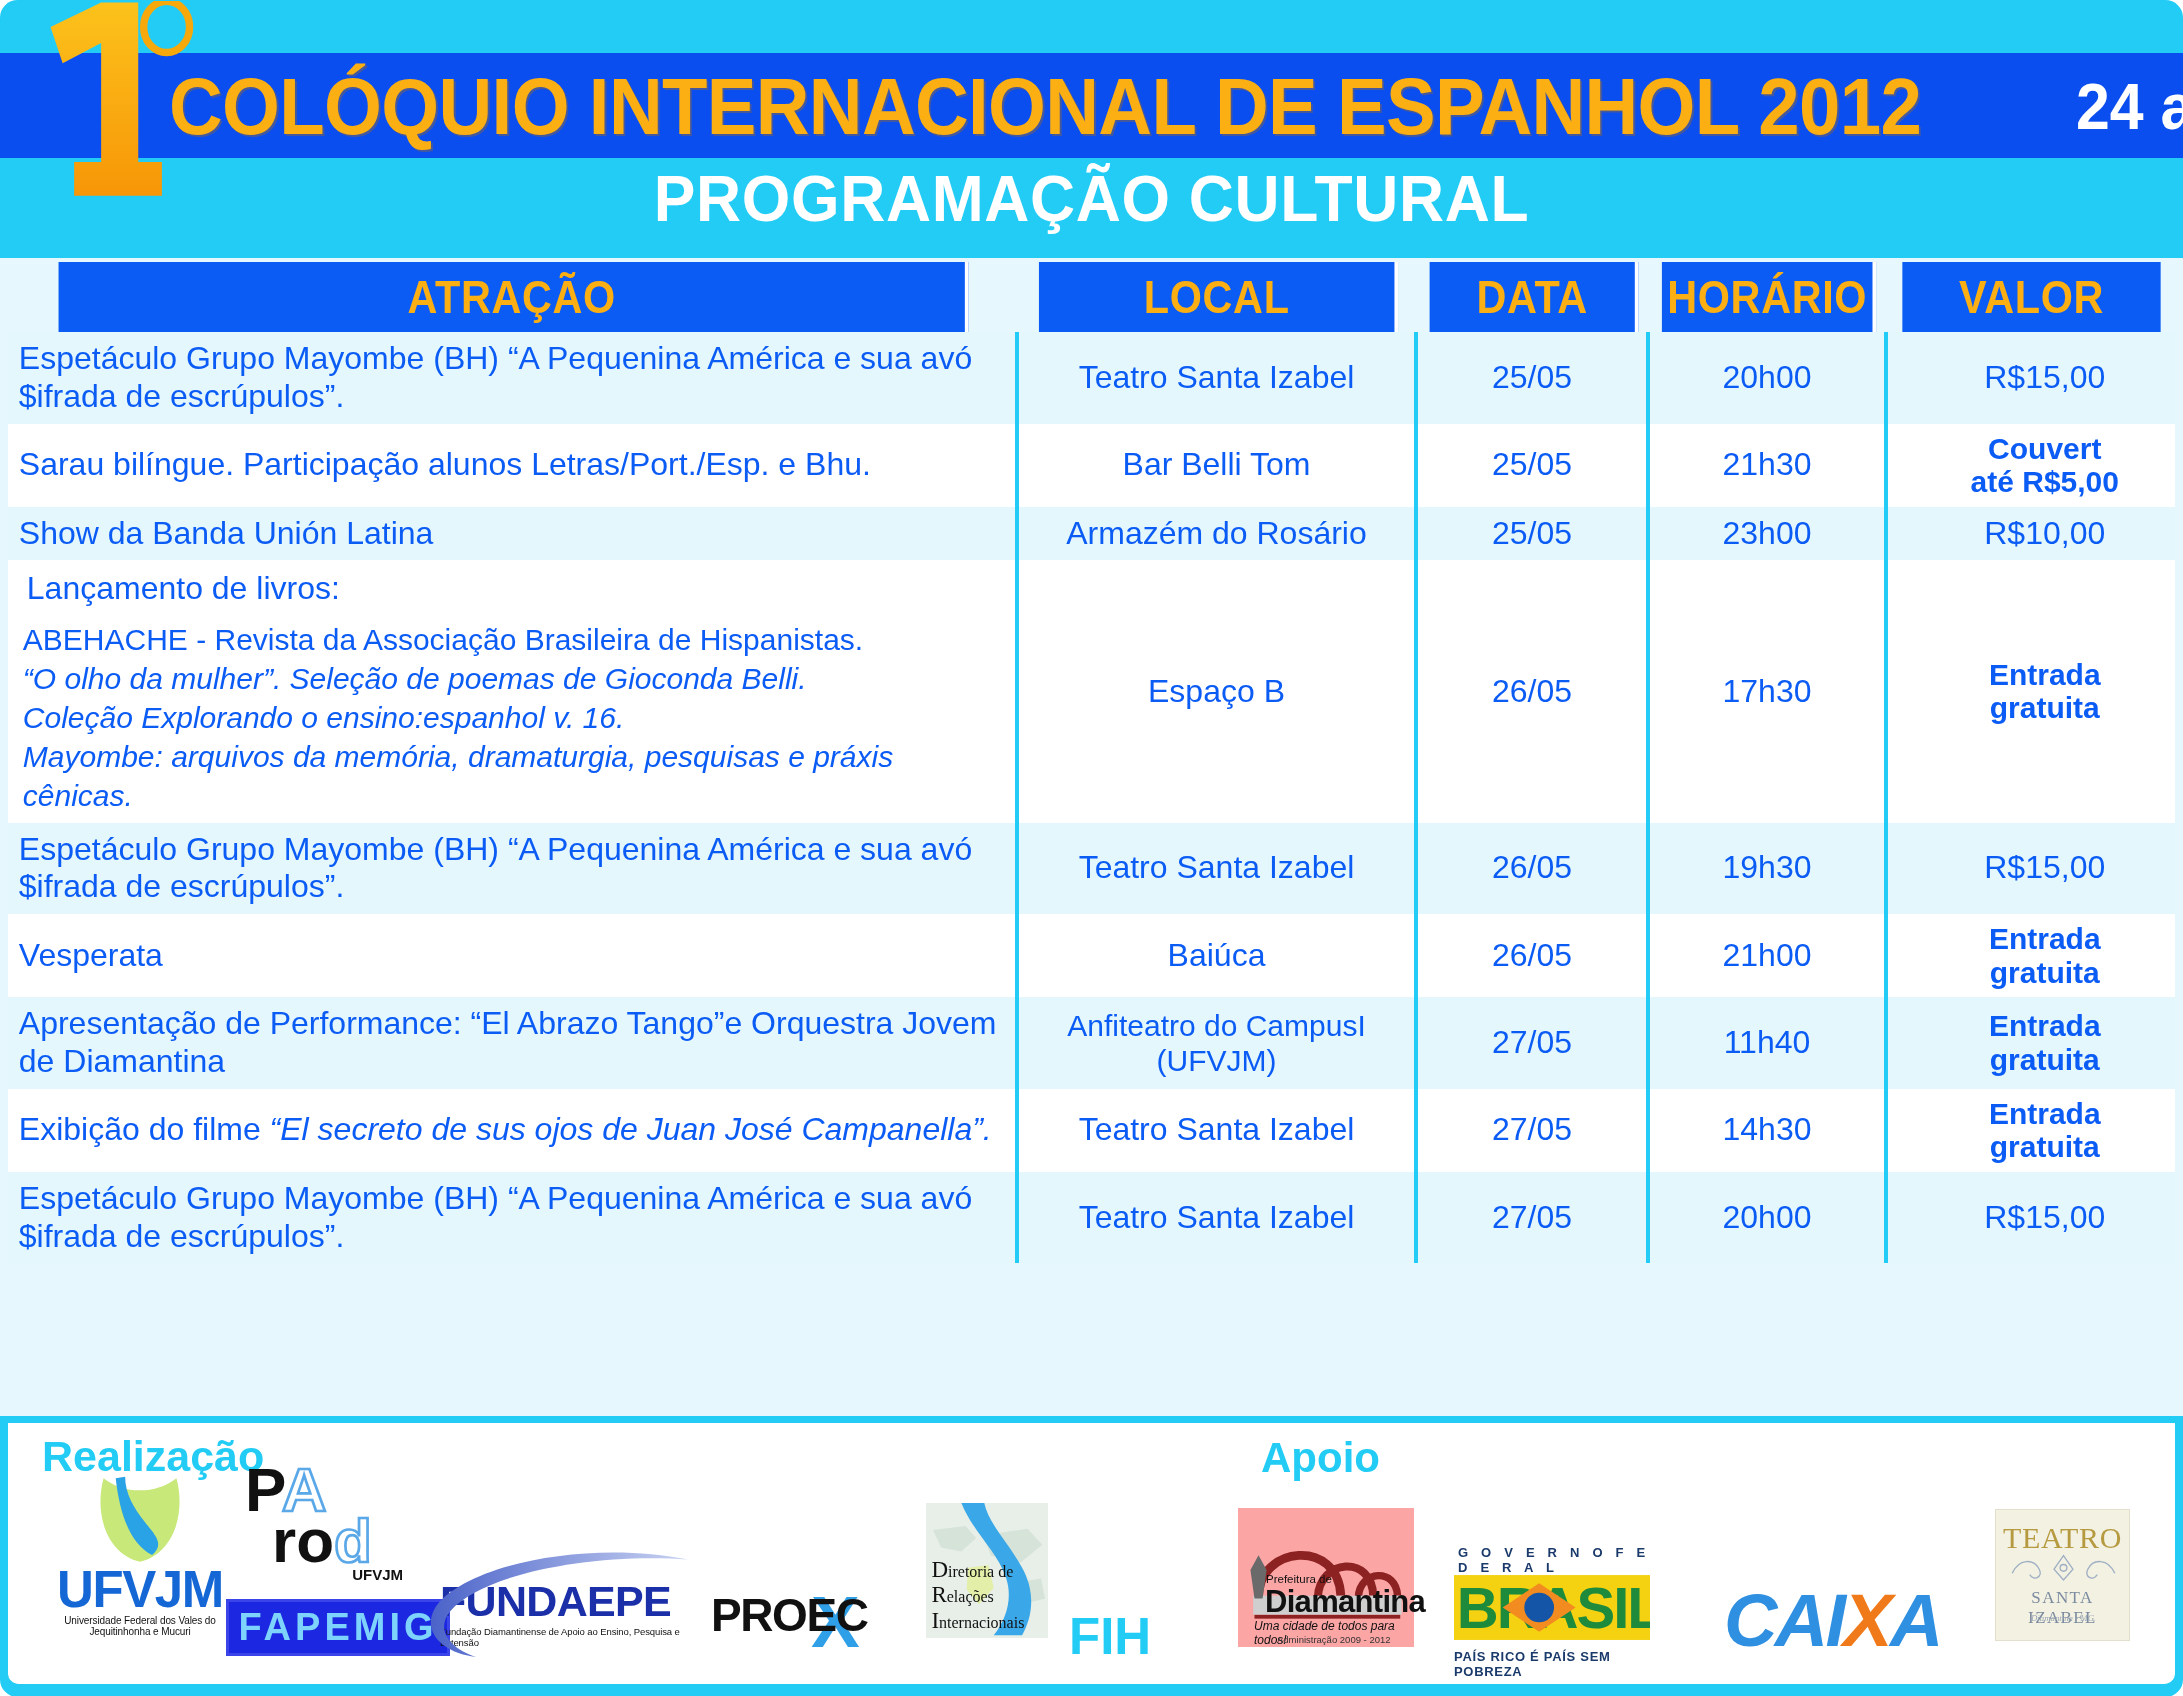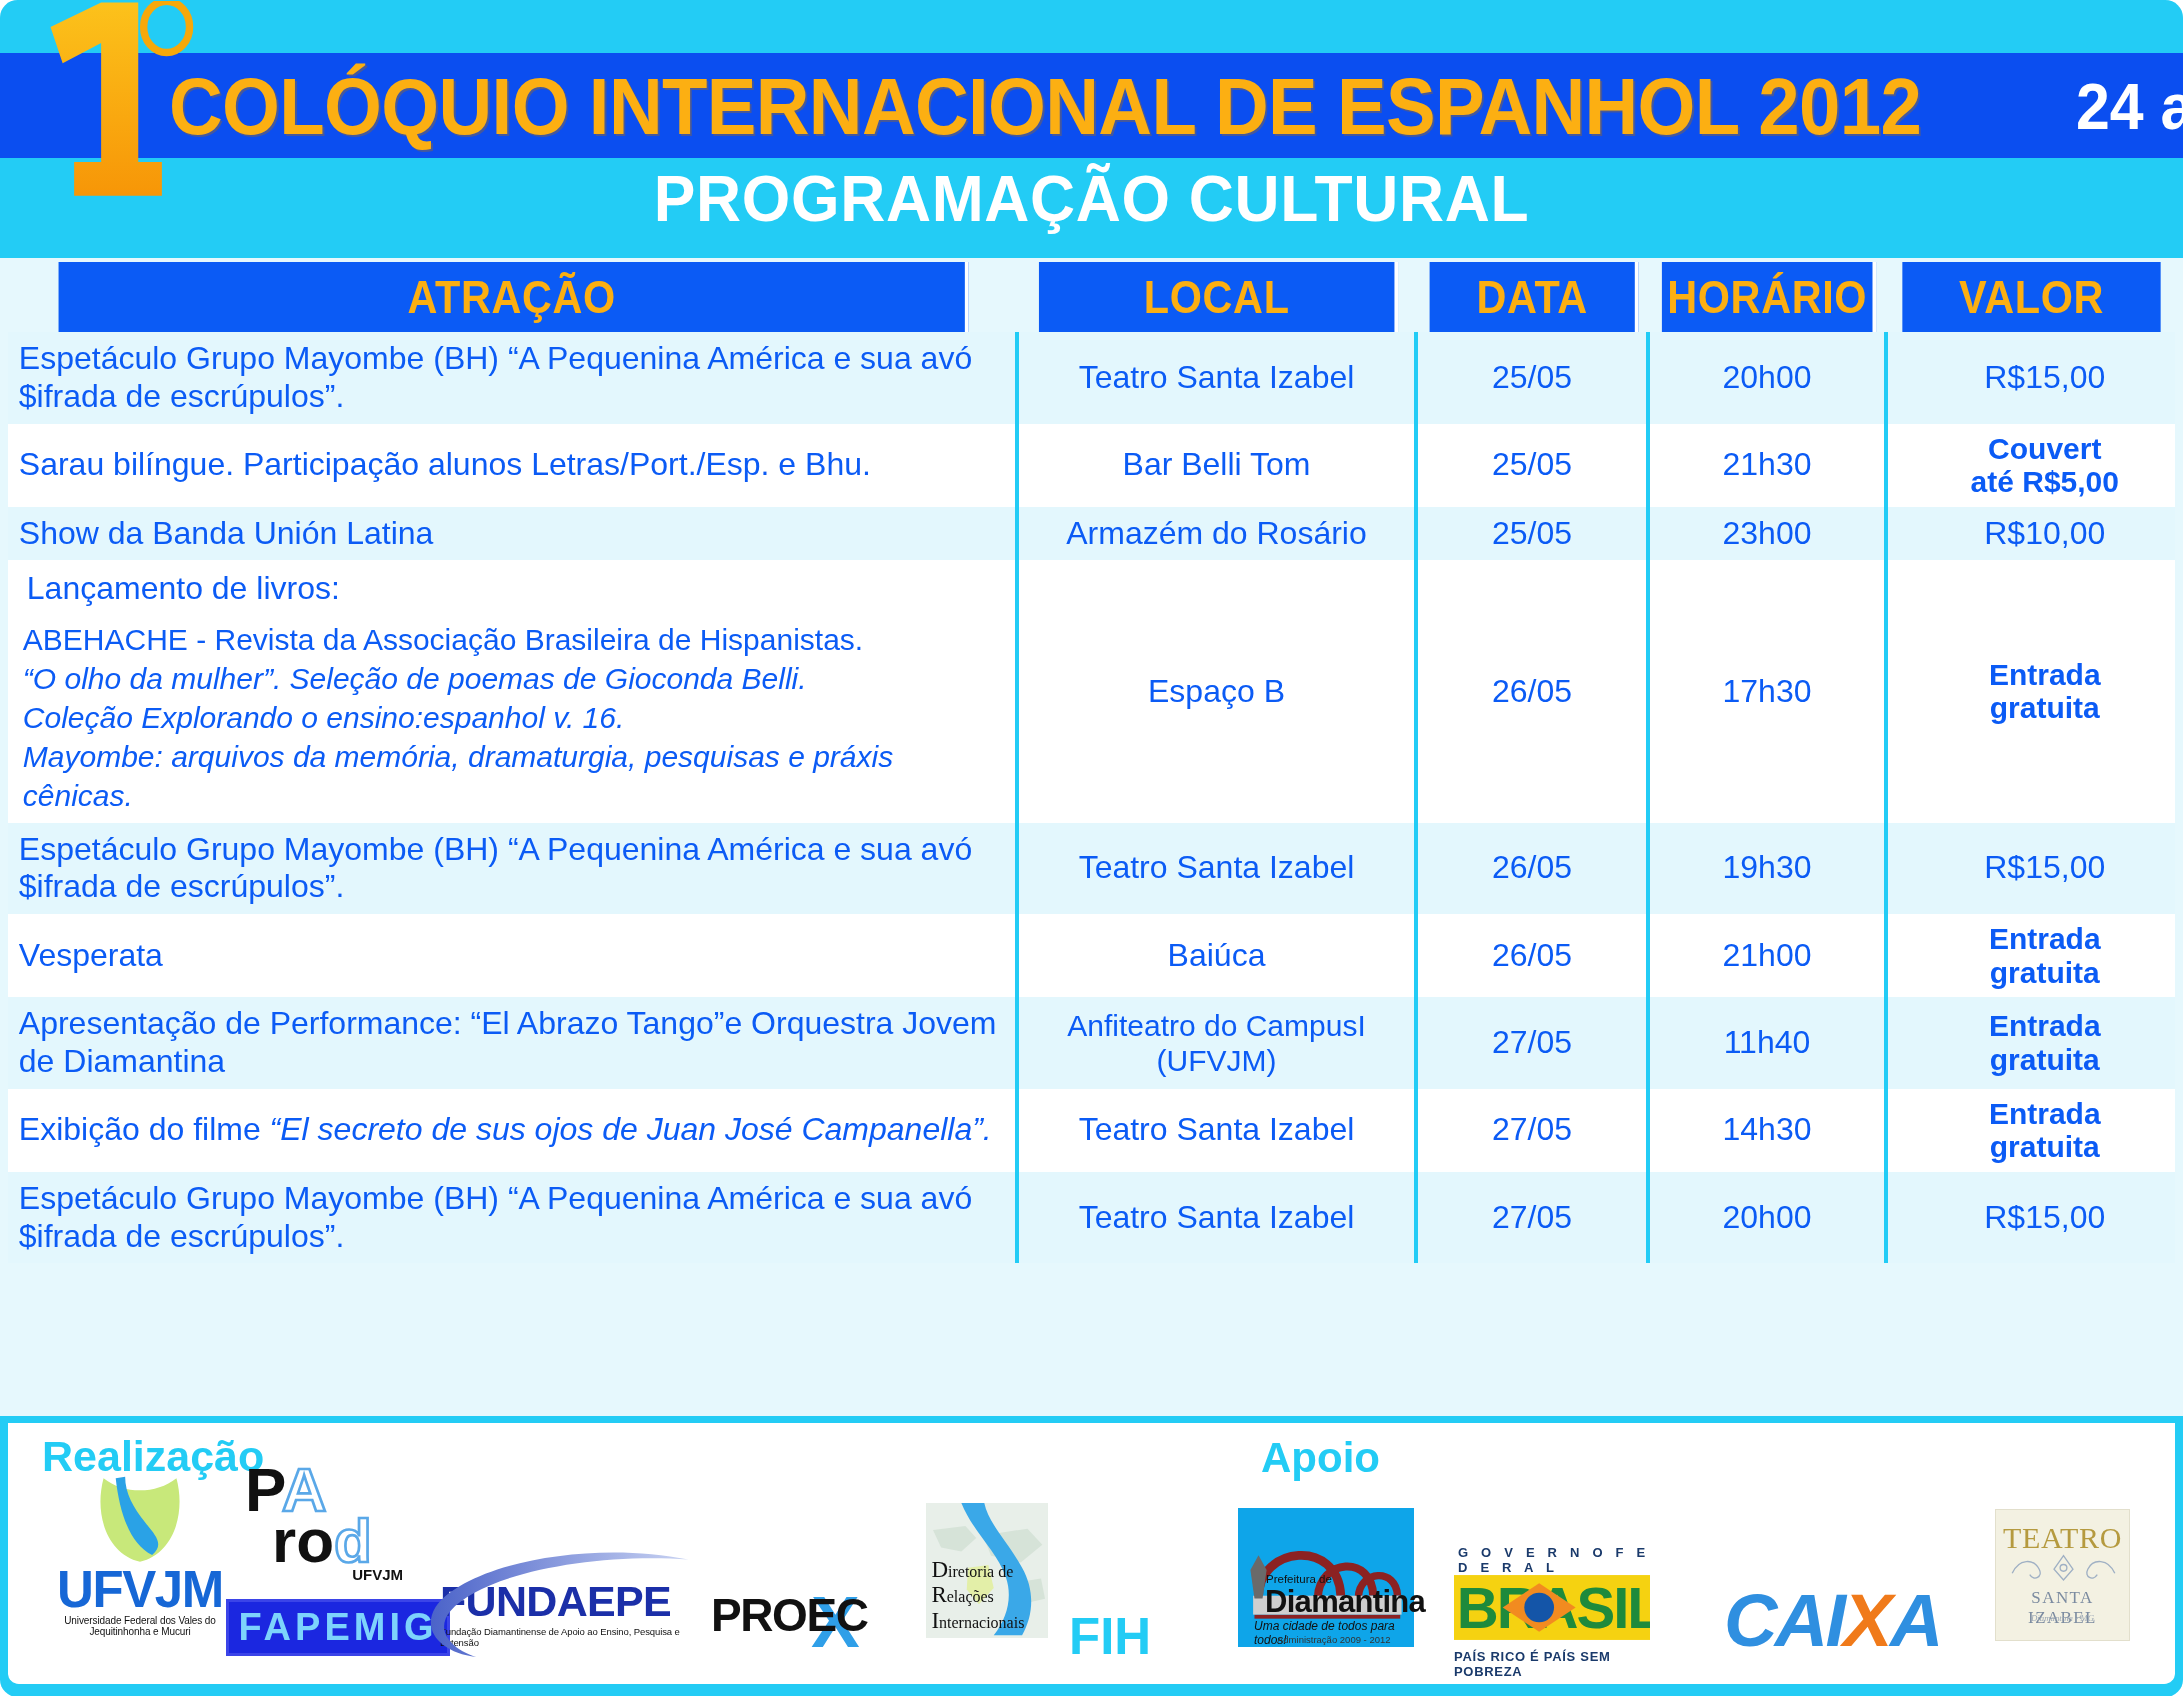--- a/index.html
+++ b/index.html
@@ -196,21 +196,21 @@
   .lg-dri { left: 918px; top: 80px; width: 122px; height: 135px;
             background: #e7eee7; overflow: hidden; }
   .dri-txt { position: absolute; left: 5.4px; bottom: 4px;
              font-family: "Liberation Serif", serif; font-size: 16px; color: #111; line-height: 1.12;}
   .dri-cap { font-size: 23px; }
 
   
   .lg-fih { left: 1061px; top: 184px; font-size: 51px; font-weight: bold; color: #23ccf5; }
 
   
-  .lg-diam { left: 1230px; top: 85px; width: 176px; height: 139px; background: #0ea5e9; }
+  .lg-diam { left: 1230px; top: 85px; width: 176px; height: 139px; background: #fca5a5; }
   .diam-pref { position: absolute; left: 28px; top: 65px; font-size: 11.5px; color: #111; }
   .diam-name { position: absolute; left: 27px; top: 76px; font-size: 31px; font-weight: bold; color: #111; letter-spacing: -0.7px;}
   .diam-l1 { position: absolute; left: 16px; top: 111px; font-size: 12px; font-style: italic; color: #111; }
   .diam-l2 { position: absolute; left: 39px; top: 126px; font-size: 9.5px; color: #333; }
 
   
   .lg-brasil { left: 1446px; top: 122px; width: 196px; }
   .br-gov { font-size: 13px; font-weight: bold; color: #1a3a6b; letter-spacing: 4.7px; margin-left: 4px;}
   .br-big { font-size: 62px; font-weight: bold; letter-spacing: -1.4px; line-height: 0.95; position: relative;}
   .br-sub { font-size: 13px; font-weight: bold; color: #1a3a6b; letter-spacing: 0.7px; }

